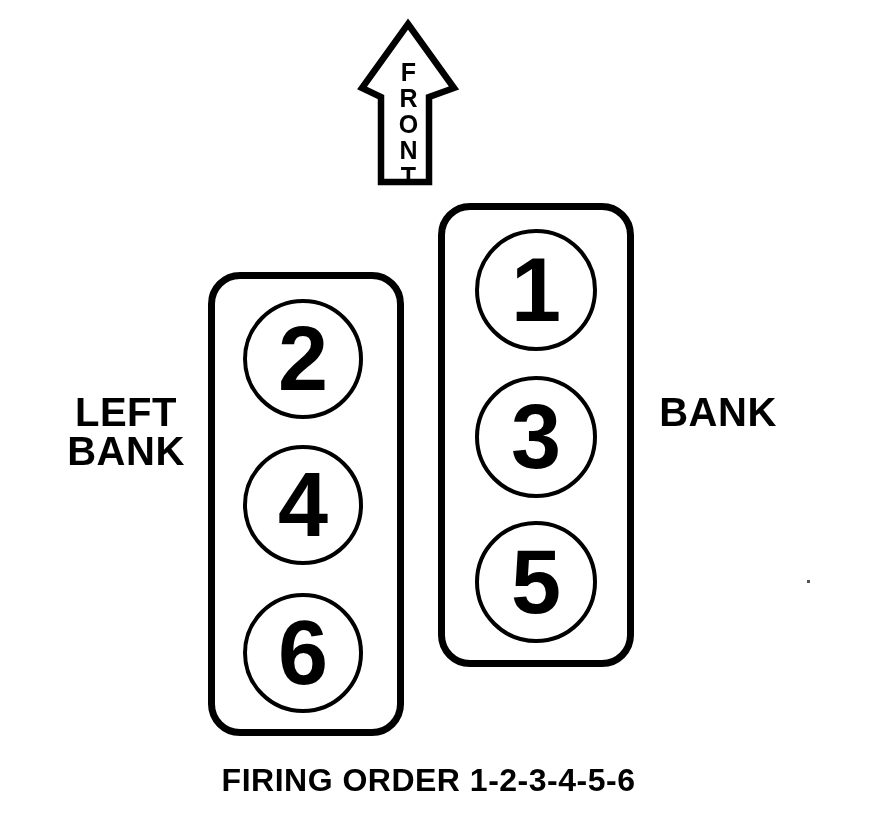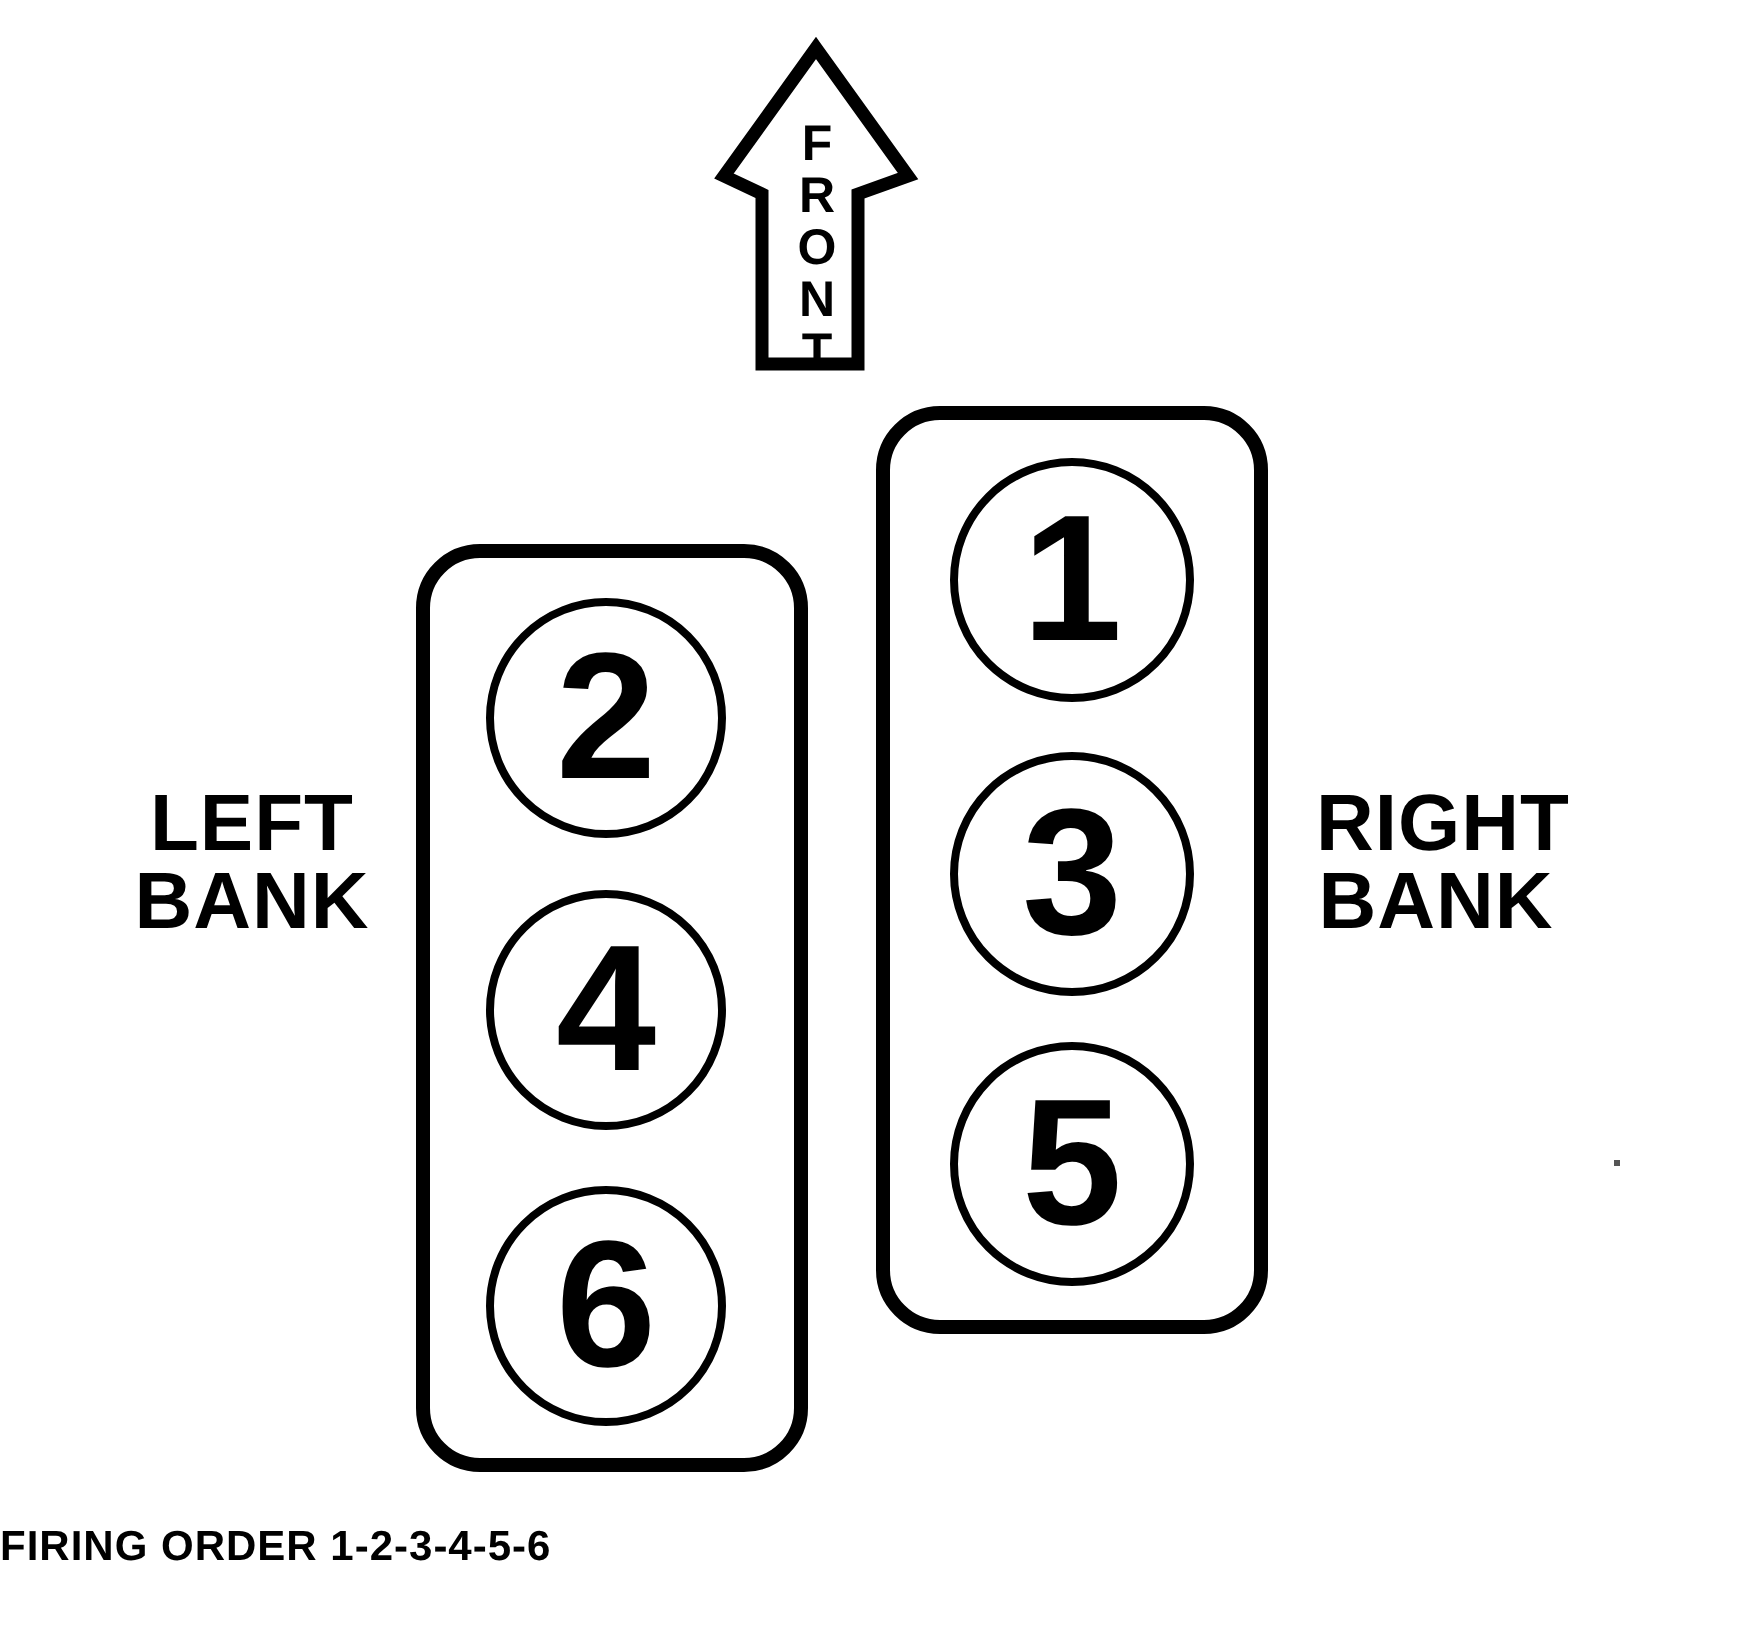--- a/index.html
+++ b/index.html
@@ -84,23 +84,23 @@
   }
   .label-left  { left: 66px; }
   .label-right { left: 658px; }
 
   
   .caption {
     position: absolute;
     left: 0;
     top: 762px;
     width: 857px;
-    text-align: left;
+    text-align: center;
     font-weight: bold;
-    font-size: 21px;
+    font-size: 32px;
     letter-spacing: 0.5px;
   }
 
   
   .speck {
     position: absolute;
     left: 807px;
     top: 580px;
     width: 3px;
     height: 3px;
@@ -129,21 +129,20 @@
     <div class="cyl pos-1">1</div>
     <div class="cyl pos-2">3</div>
     <div class="cyl pos-3">5</div>
   </div>
 
   <div class="bank-label label-left">
     <div>LEFT</div>
     <div>BANK</div>
   </div>
   <div class="bank-label label-right">
-    <div>RIGHT</div>
     <div>BANK</div>
   </div>
 
   <div class="caption">FIRING ORDER 1-2-3-4-5-6</div>
 
   <div class="speck"></div>
 
 </div>
 
 </body></html>

